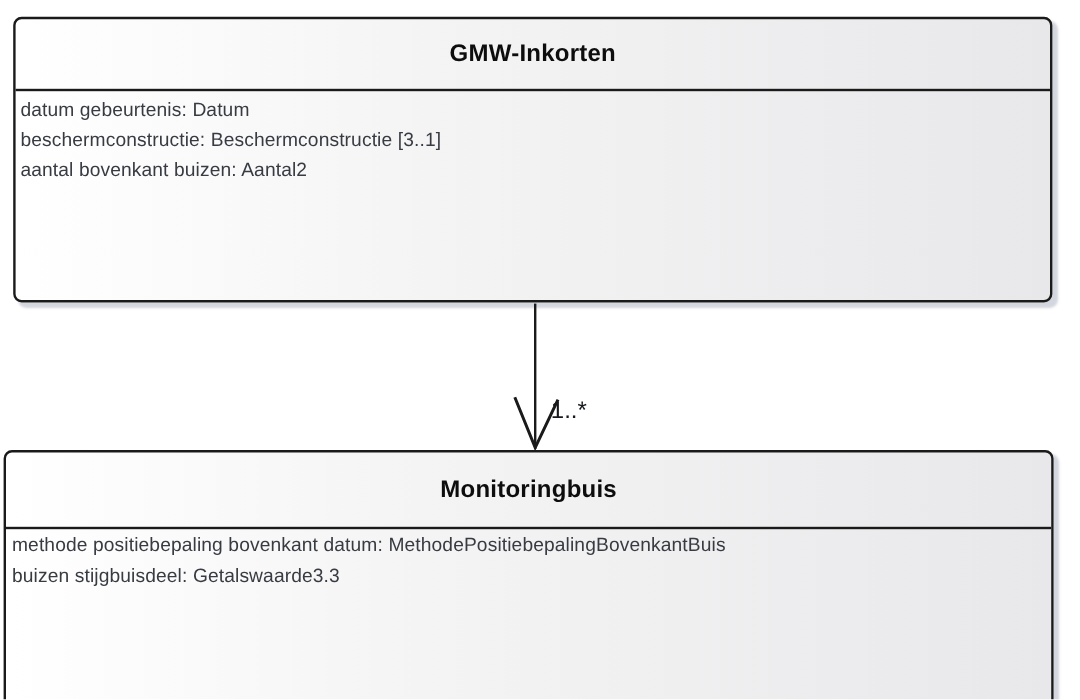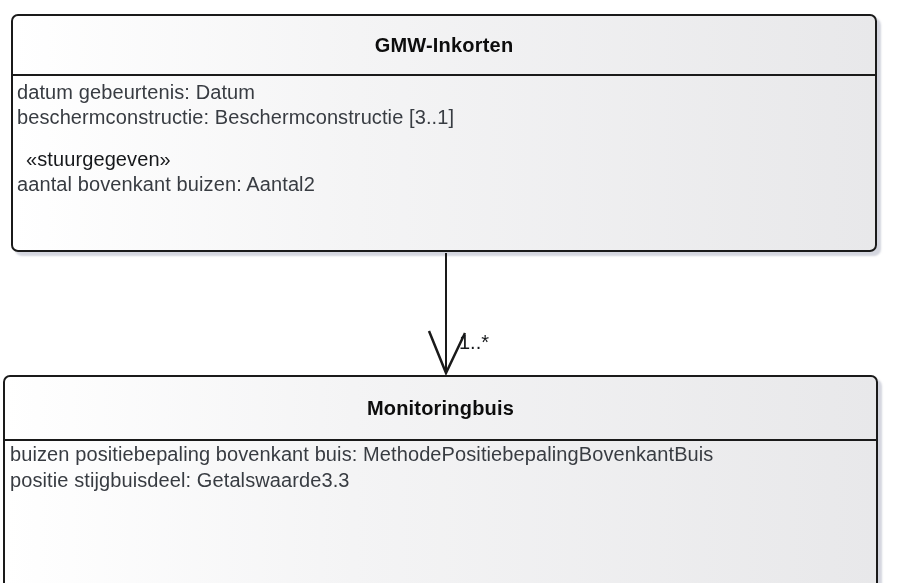--- a/index.html
+++ b/index.html
@@ -47,21 +47,21 @@
   .box-gmw .class-header { height: 60px; }
   .box-monitoring .class-header { height: 64px; }
   .class-title {
     font-size: 20px;
     font-weight: bold;
     color: #0d0d0d;
     letter-spacing: 0.2px;
   }
   .class-body {
     flex: 1;
-    font-size: 20px;
+    font-size: 16px;
     color: #383c42;
     letter-spacing: 0.1px;
   }
   .box-gmw .class-body { padding: 4px 6px 0 4px; line-height: 25px; }
   .box-monitoring .class-body { padding: 1px 6px 0 5px; line-height: 25.5px; }
   .attr-line {
     white-space: nowrap;
   }
   .stereotype-line {
     white-space: nowrap;
@@ -98,34 +98,33 @@
 
 <div class="stage">
 
   <div class="class-box box-gmw">
     <div class="class-header">
       <span class="class-title">GMW-Inkorten</span>
     </div>
     <div class="class-body">
       <div class="attr-line">datum gebeurtenis: Datum</div>
       <div class="attr-line">beschermconstructie: Beschermconstructie [3..1]</div>
-      <div class="stereotype-line">«stuurgegeven»</div>
       <div class="attr-line">aantal bovenkant buizen: Aantal2</div>
     </div>
   </div>
 
   <div class="assoc-line"></div>
   <svg class="assoc-arrowhead" viewBox="0 0 40 46" fill="none" xmlns="http://www.w3.org/2000/svg">
     <path d="M2 2 L19 44 L38 4" stroke="#1a1a1a" stroke-width="2.5" fill="none"></path>
   </svg>
   <div class="assoc-multiplicity">1..*</div>
 
   <div class="class-box box-monitoring">
     <div class="class-header">
       <span class="class-title">Monitoringbuis</span>
     </div>
     <div class="class-body">
-      <div class="attr-line">buizen positiebepaling bovenkant buis: MethodePositiebepalingBovenkantBuis</div>
-      <div class="attr-line">positie stijgbuisdeel: Getalswaarde3.3</div>
+      <div class="attr-line">methode positiebepaling bovenkant datum: MethodePositiebepalingBovenkantBuis</div>
+      <div class="attr-line">buizen stijgbuisdeel: Getalswaarde3.3</div>
     </div>
   </div>
 
 </div>
 
 </body></html>

